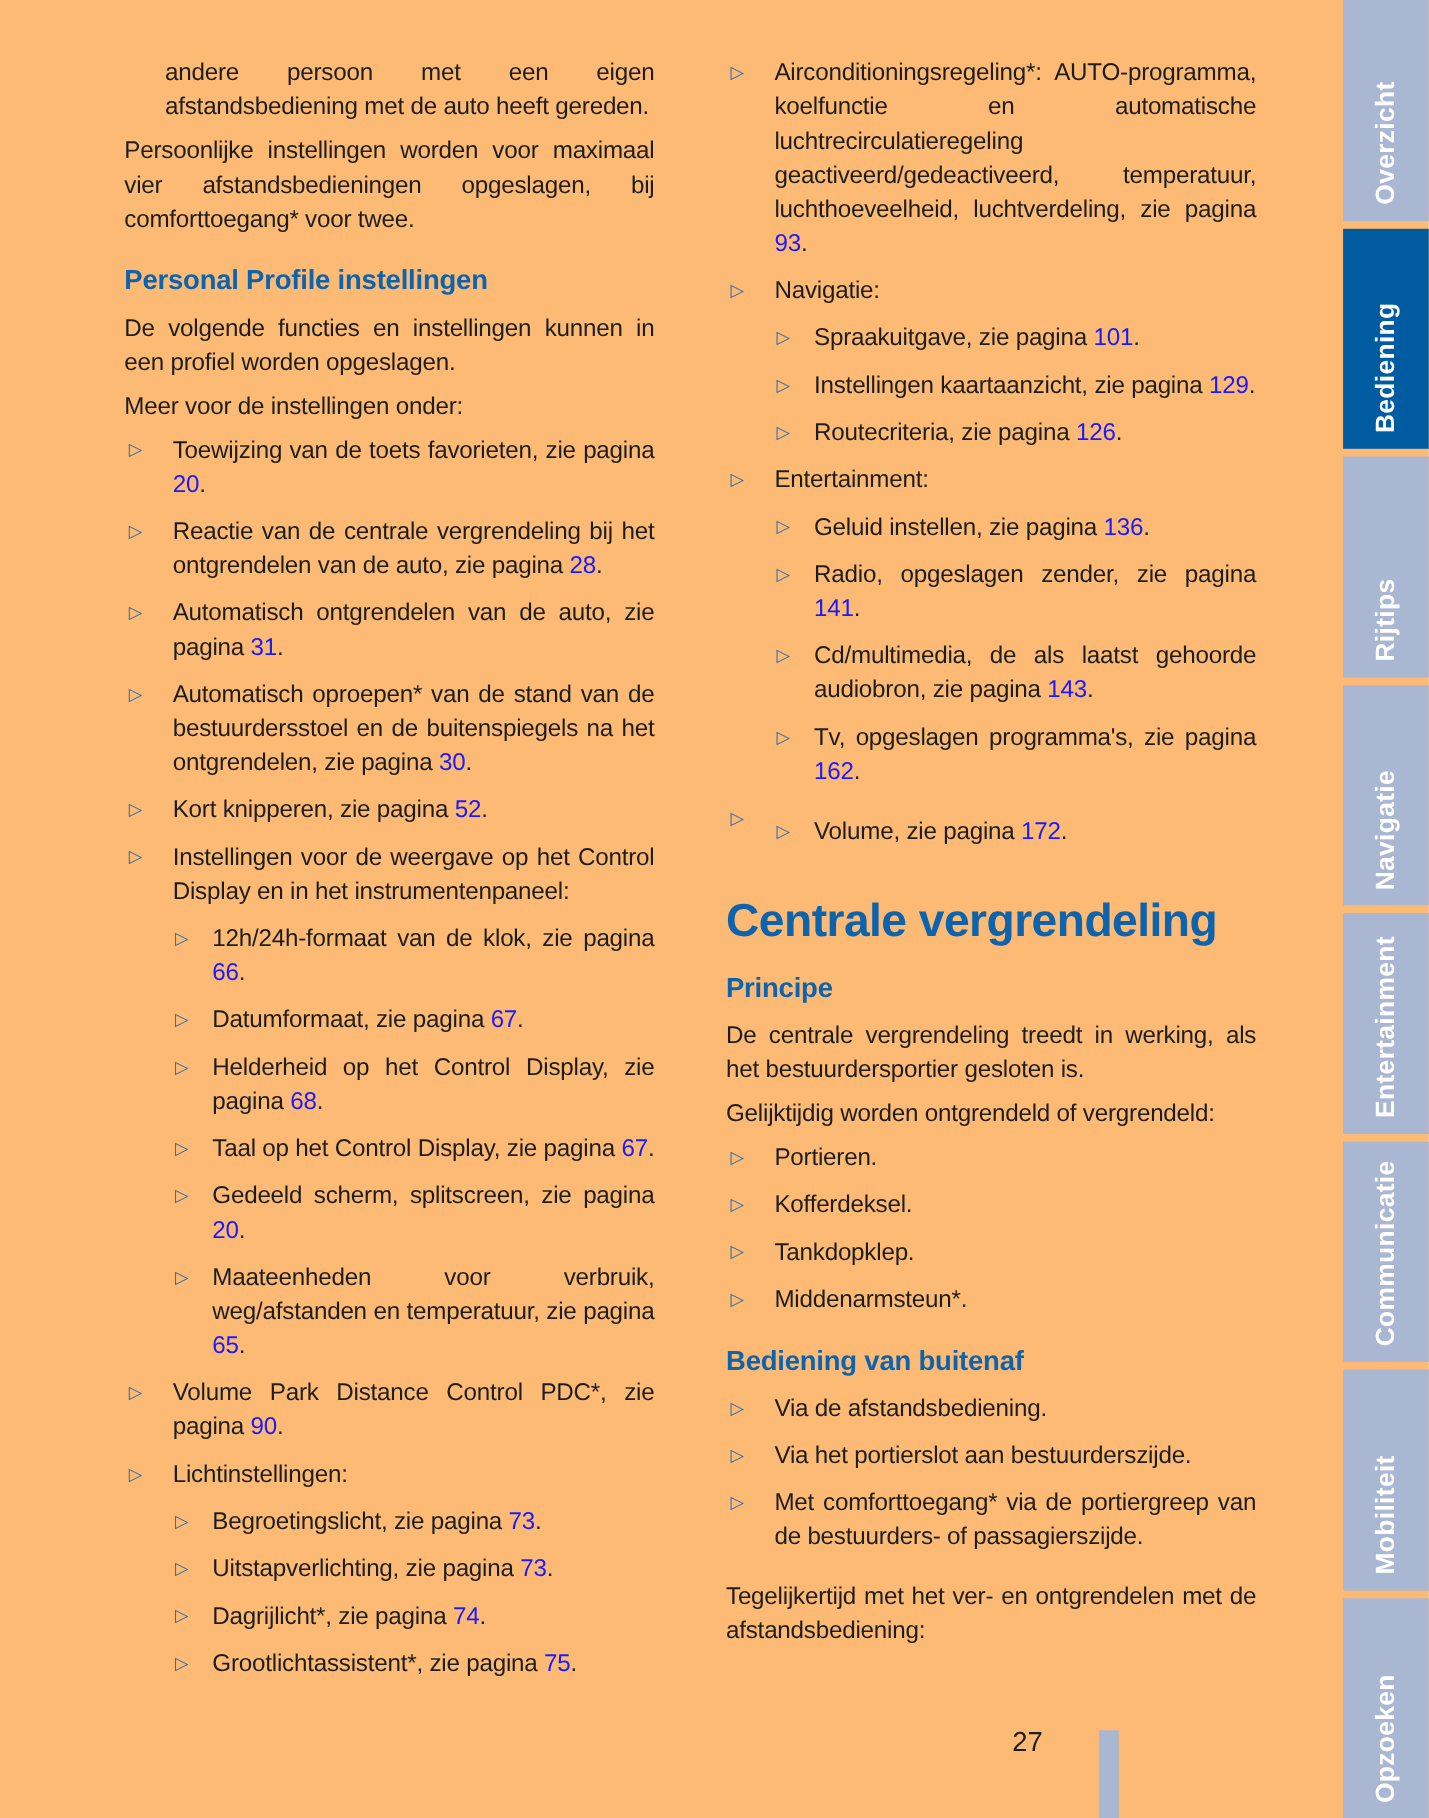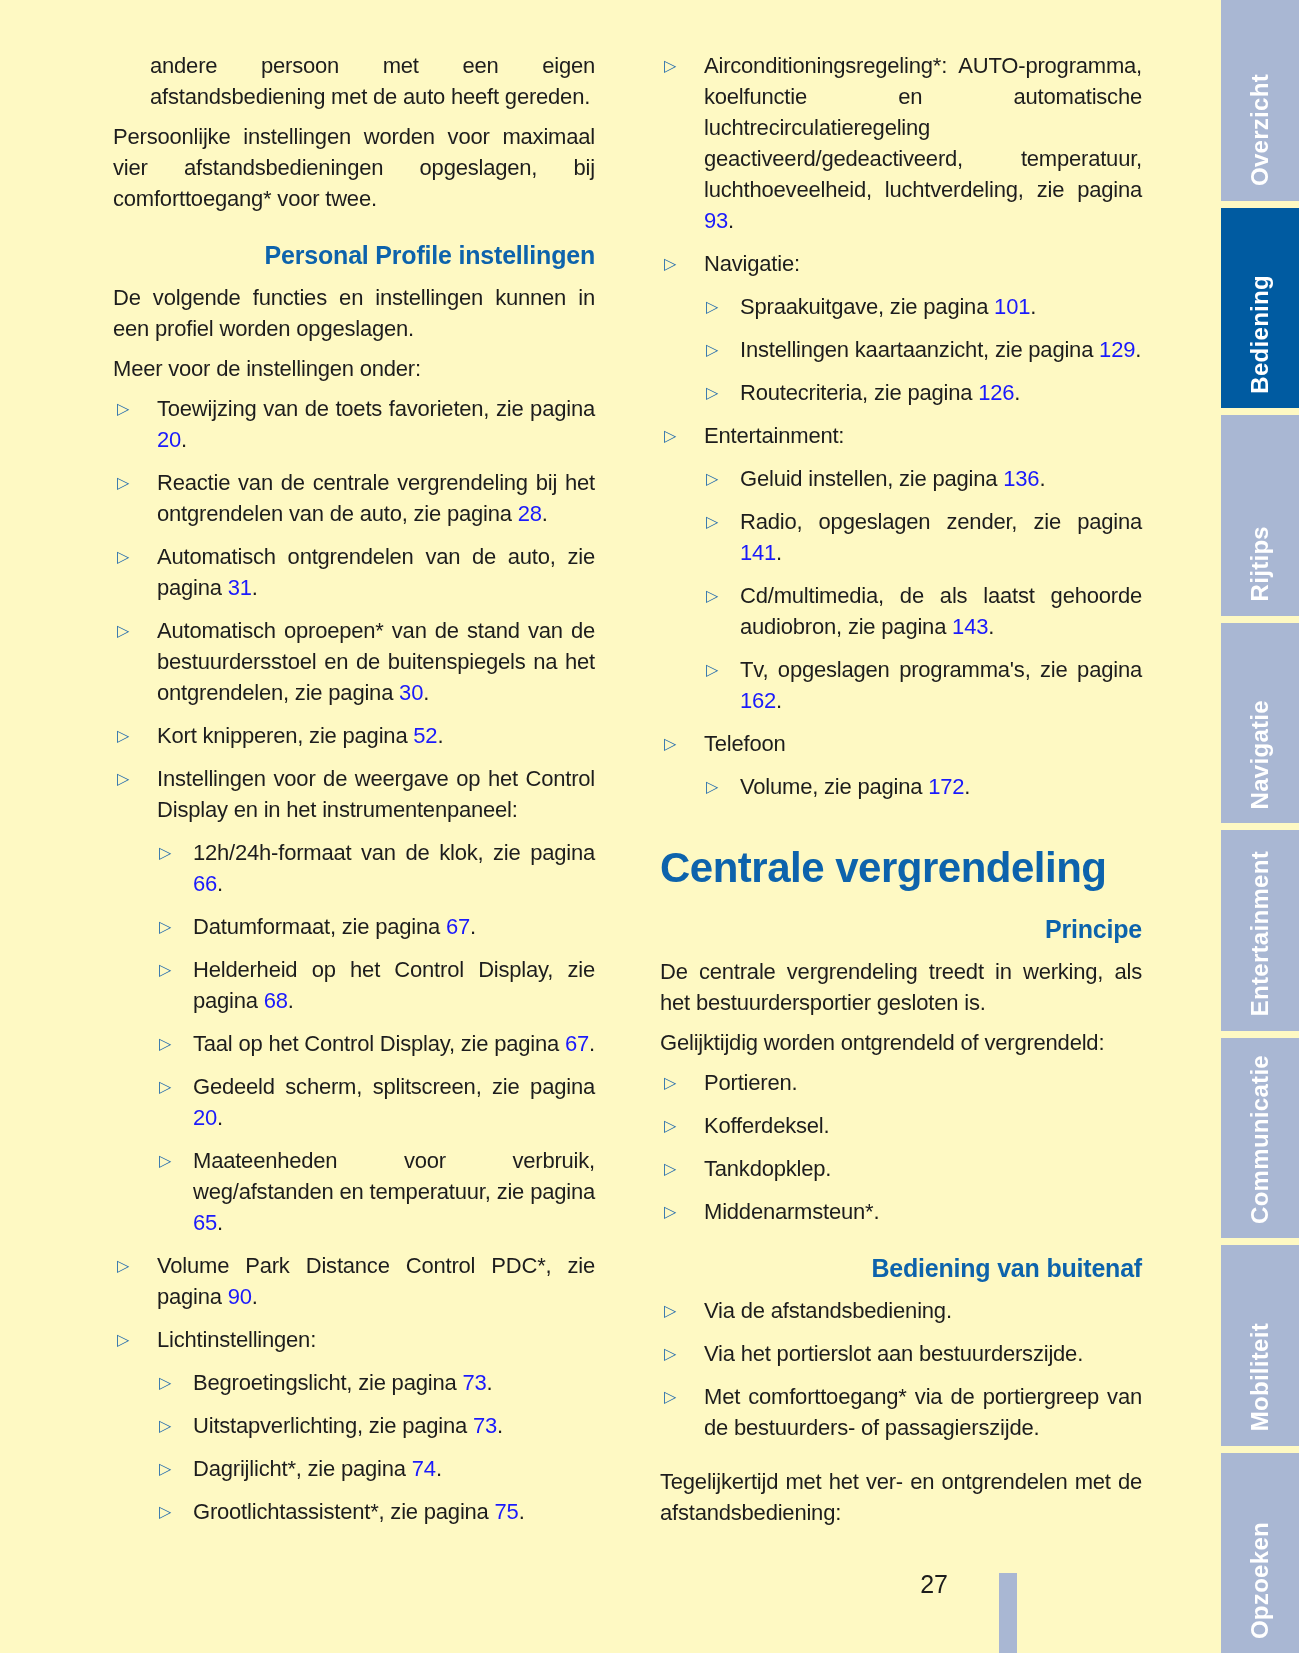--- a/index.html
+++ b/index.html
@@ -1,28 +1,28 @@
 <!DOCTYPE html>
 <html lang="nl"><head>
 <meta charset="utf-8">
 <style>
   html,body { margin:0; padding:0; background:#ffffff; }
   .page {
-    position:relative; width:1299px; height:1653px; background:#fef9c3;
+    position:relative; width:1299px; height:1653px; background:#fdba74;
     font-family:"Liberation Sans","DejaVu Sans",sans-serif;
     color:#1d1d1d; overflow:hidden;
   }
   .col { position:absolute; font-size:22px; line-height:31px; letter-spacing:-0.2px; text-align:justify; }
   .col-left  { left:113px; top:50px; width:482px; }
   .col-right { left:660px; top:50px; width:482px; }
   p.body { margin:0 0 9px 0; }
   p.hang { padding-left:37px; }
   h3.sub {
     color:#0d63ac; font-size:25px; line-height:30px; font-weight:bold;
-    margin:26px 0 12px 0; letter-spacing:-0.2px; text-align:right;
+    margin:26px 0 12px 0; letter-spacing:-0.2px; text-align:left;
   }
   h1.main {
     color:#0d63ac; font-size:42px; line-height:40px; font-weight:bold;
     margin:46px 0 18px 0; letter-spacing:-0.5px; text-align:left;
   }
   ul.lvl { list-style:none; margin:6px 0 0 0; padding:0; }
   li.item { display:grid; grid-template-columns:44px 1fr; margin:0 0 12px 0; }
   li.item > .nested { grid-column:2; }
   ul.lvl2 { list-style:none; margin:12px 0 0 0; padding:0; }
   li.item2 { display:grid; grid-template-columns:36px 1fr; margin:0 0 12px 0; }
@@ -191,21 +191,20 @@
             <span><span>Cd/multimedia, de als laatst gehoorde audiobron, zie pagina </span><a class="plink">143</a><span>.</span></span>
           </li>
           <li class="item2">
             <span class="marker">▷</span>
             <span><span>Tv, opgeslagen programma's, zie pagina </span><a class="plink">162</a><span>.</span></span>
           </li>
         </ul>
       </li>
       <li class="item">
         <span class="marker">▷</span>
-        <span>Telefoon</span>
         <ul class="lvl2 nested">
           <li class="item2">
             <span class="marker">▷</span>
             <span><span>Volume, zie pagina </span><a class="plink">172</a><span>.</span></span>
           </li>
         </ul>
       </li>
     </ul>
 
     <h1 class="main">Centrale vergrendeling</h1>

